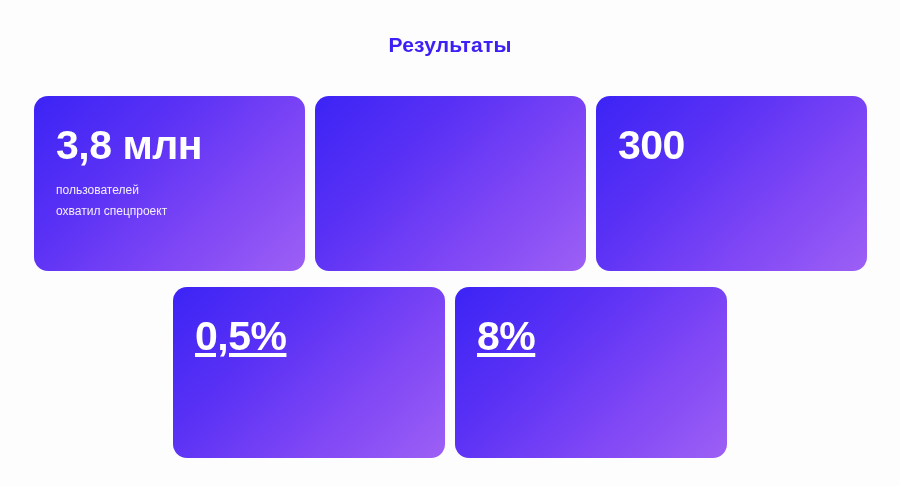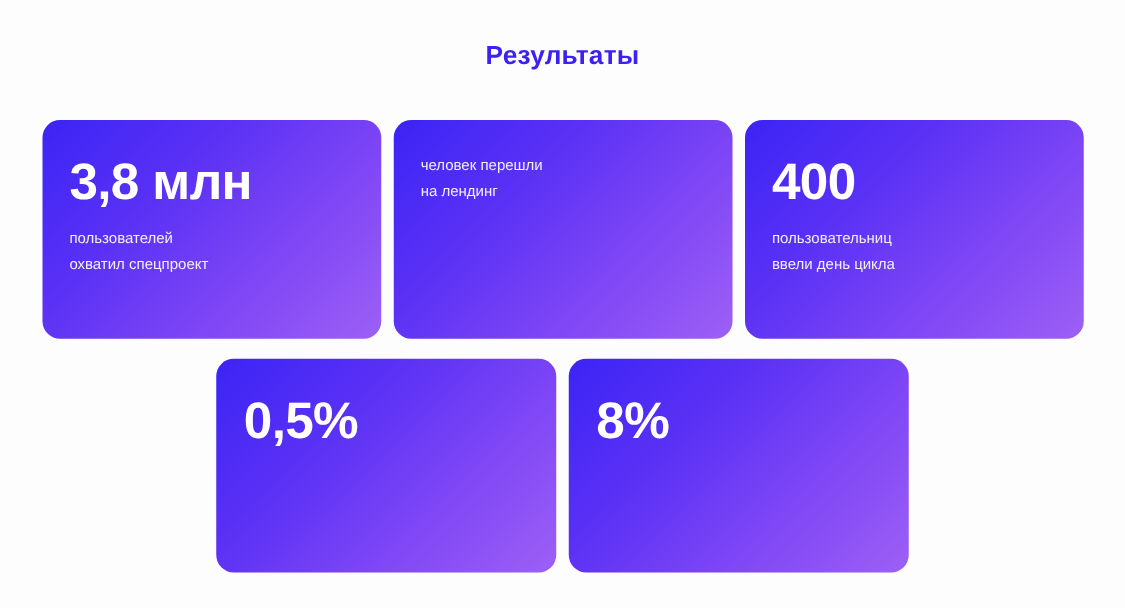--- a/index.html
+++ b/index.html
@@ -40,21 +40,21 @@
   .cards-area {
     position: absolute;
     left: 0;
     top: 96px;
     width: 900px;
     height: 362px;
   }
 
   .row {
     display: flex;
-    justify-content: center;
+    justify-content: flex-end;
     gap: 10px;
   }
 
   .row-top {
     position: absolute;
     left: 33px;
     top: 0;
     width: 834px;
   }
 
@@ -76,20 +76,21 @@
   }
 
   .row-top .card {
     width: 271px;
     height: 175px;
   }
 
   .row-bottom .card {
     width: 272px;
     height: 171px;
+    text-decoration: underline;
   }
 
   .card-value {
     font-size: 41px;
     font-weight: bold;
     line-height: 46px;
     letter-spacing: -0.5px;
     color: #ffffff;
     white-space: nowrap;
     margin: 0 0 12px 0;
@@ -119,28 +120,24 @@
 
     <div class="row row-top">
 
       <div class="card">
         <div class="card-value">3,8 млн</div>
         <div class="card-desc">пользователей
 охватил спецпроект</div>
       </div>
 
       <div class="card">
-        <div class="card-desc">человек перешли
-на лендинг</div>
       </div>
 
       <div class="card">
-        <div class="card-value">400</div>
-        <div class="card-desc">пользовательниц
-ввели день цикла</div>
+        <div class="card-value">300</div>
       </div>
 
     </div>
 
     <div class="row row-bottom">
 
       <div class="card">
         <div class="card-value">0,5%</div>
       </div>
 

